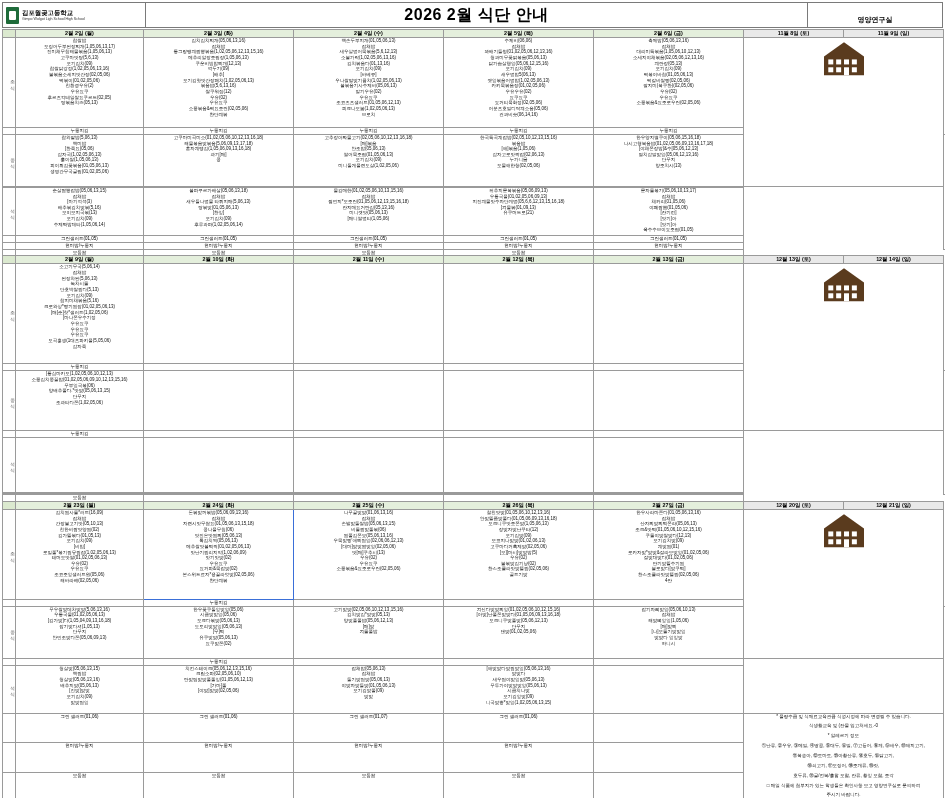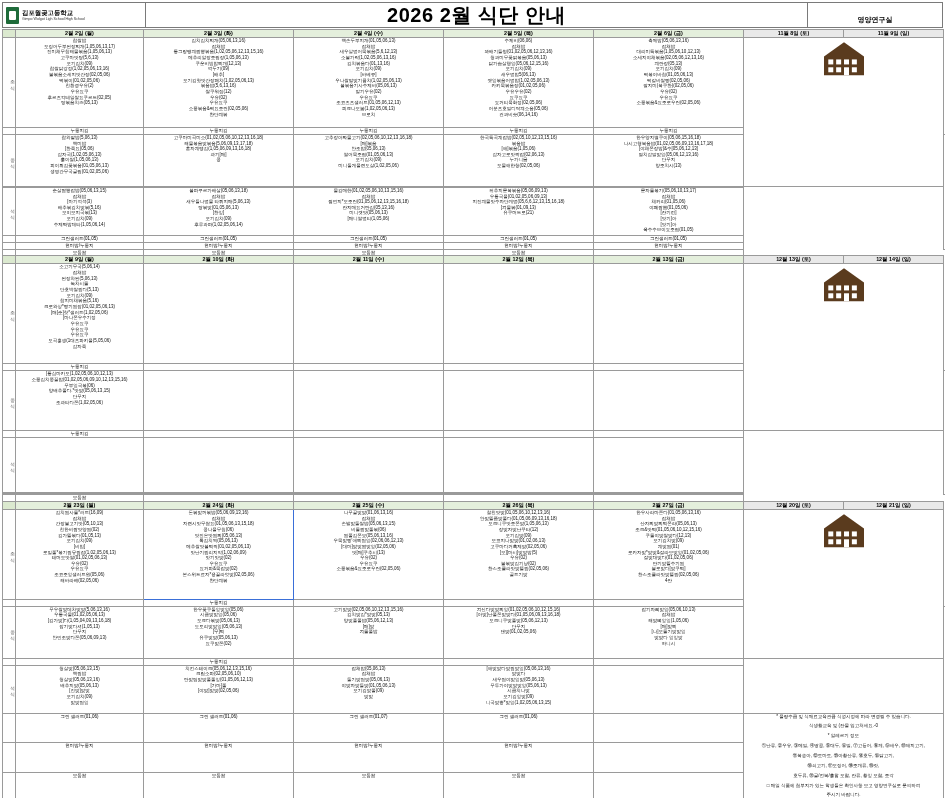--- a/index.html
+++ b/index.html
@@ -29,21 +29,21 @@
     position:relative;
   }
   .school-logo:after{
     content:""; width:7px; height:9px; background:#fff; border-radius:1px;
   }
   .school-names { line-height:1.25; }
   .school-ko { font-size:6.4px; font-weight:bold; }
   .school-en { font-size:3.6px; color:#333; }
   .title-box {
     flex:1; display:flex; align-items:center; justify-content:center;
-    font-size:20px; font-weight:bold; letter-spacing:.5px;
+    font-size:16px; font-weight:bold; letter-spacing:.5px;
   }
   .nutri-box {
     width:135px; height:100%; display:flex; align-items:flex-end; justify-content:center;
     padding-bottom:2px; font-size:7px; font-weight:bold; border-left:1px solid #7a7a7a;
   }
 
   
   table.menu {
     width:100%; border-collapse:collapse; table-layout:fixed; margin-top:1px;
   }

